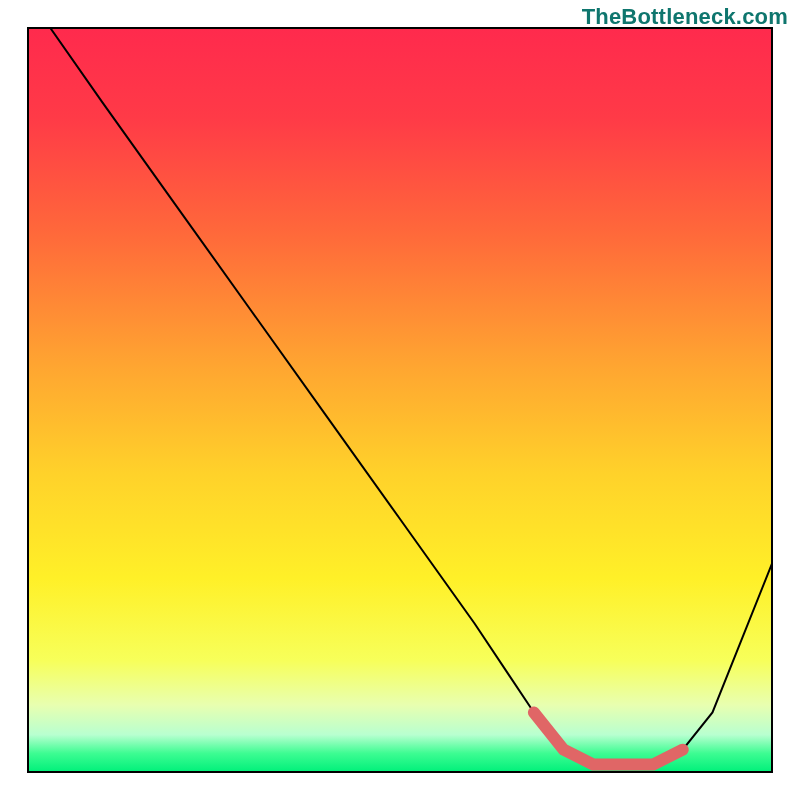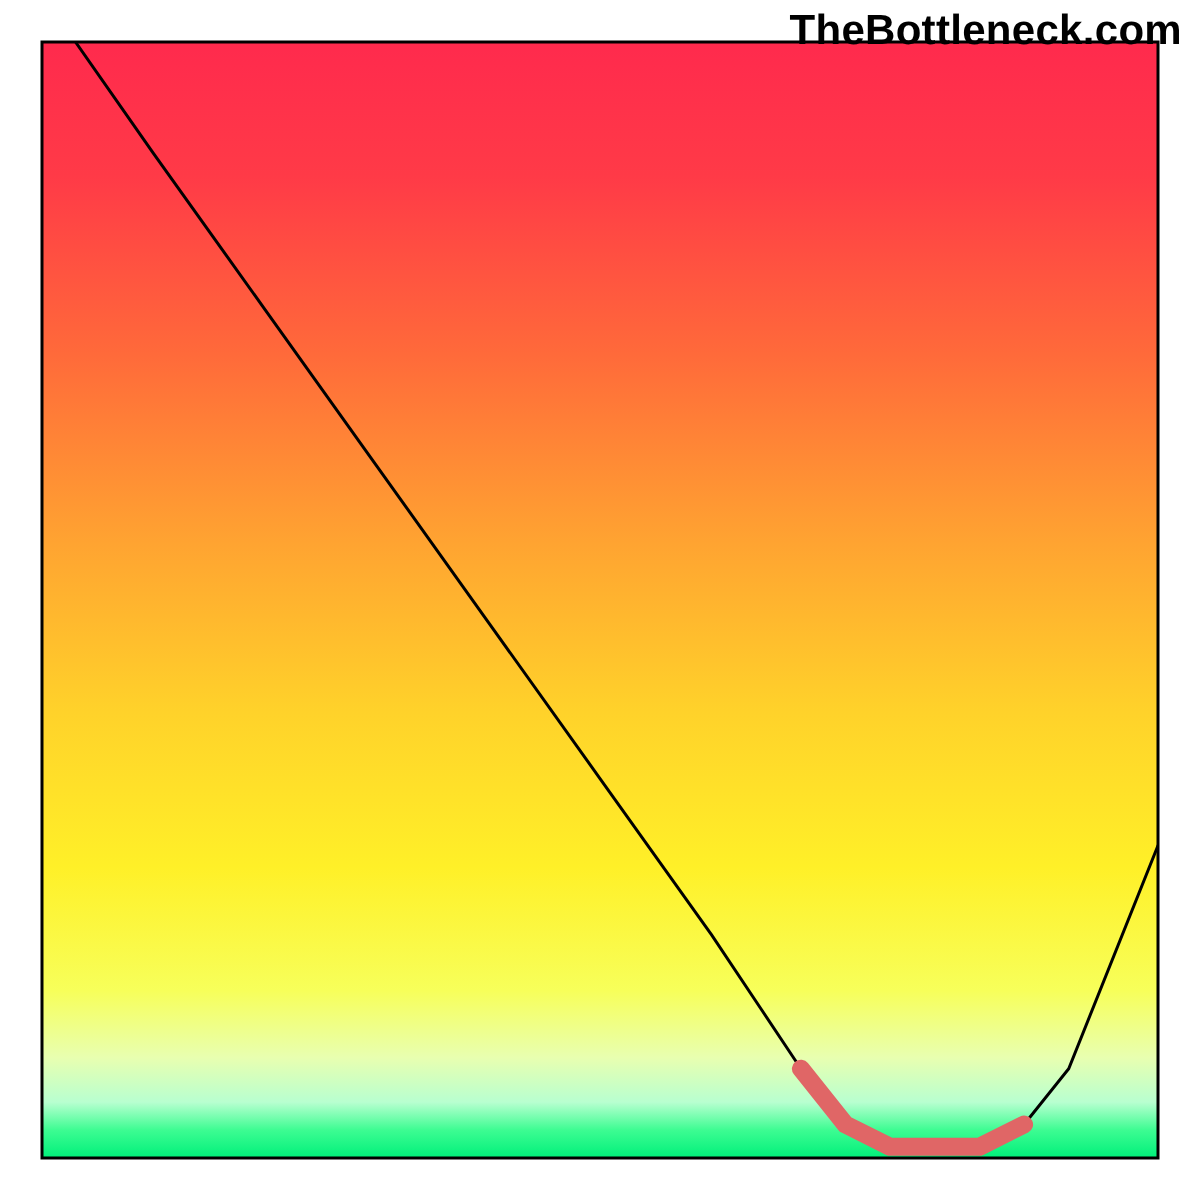--- a/index.html
+++ b/index.html
@@ -13,23 +13,23 @@
   }
   .chart-wrap {
     position: relative;
     width: 800px;
     height: 800px;
   }
   .watermark {
     position: absolute;
     top: 4px;
     right: 12px;
-    font-size: 28px;
+    font-size: 22px;
     font-weight: 600;
-    color: #000000;
+    color: #0f766e;
     letter-spacing: 0.2px;
     z-index: 10;
     user-select: none;
   }
   svg.plot {
     position: absolute;
     top: 0;
     left: 0;
     width: 800px;
     height: 800px;

